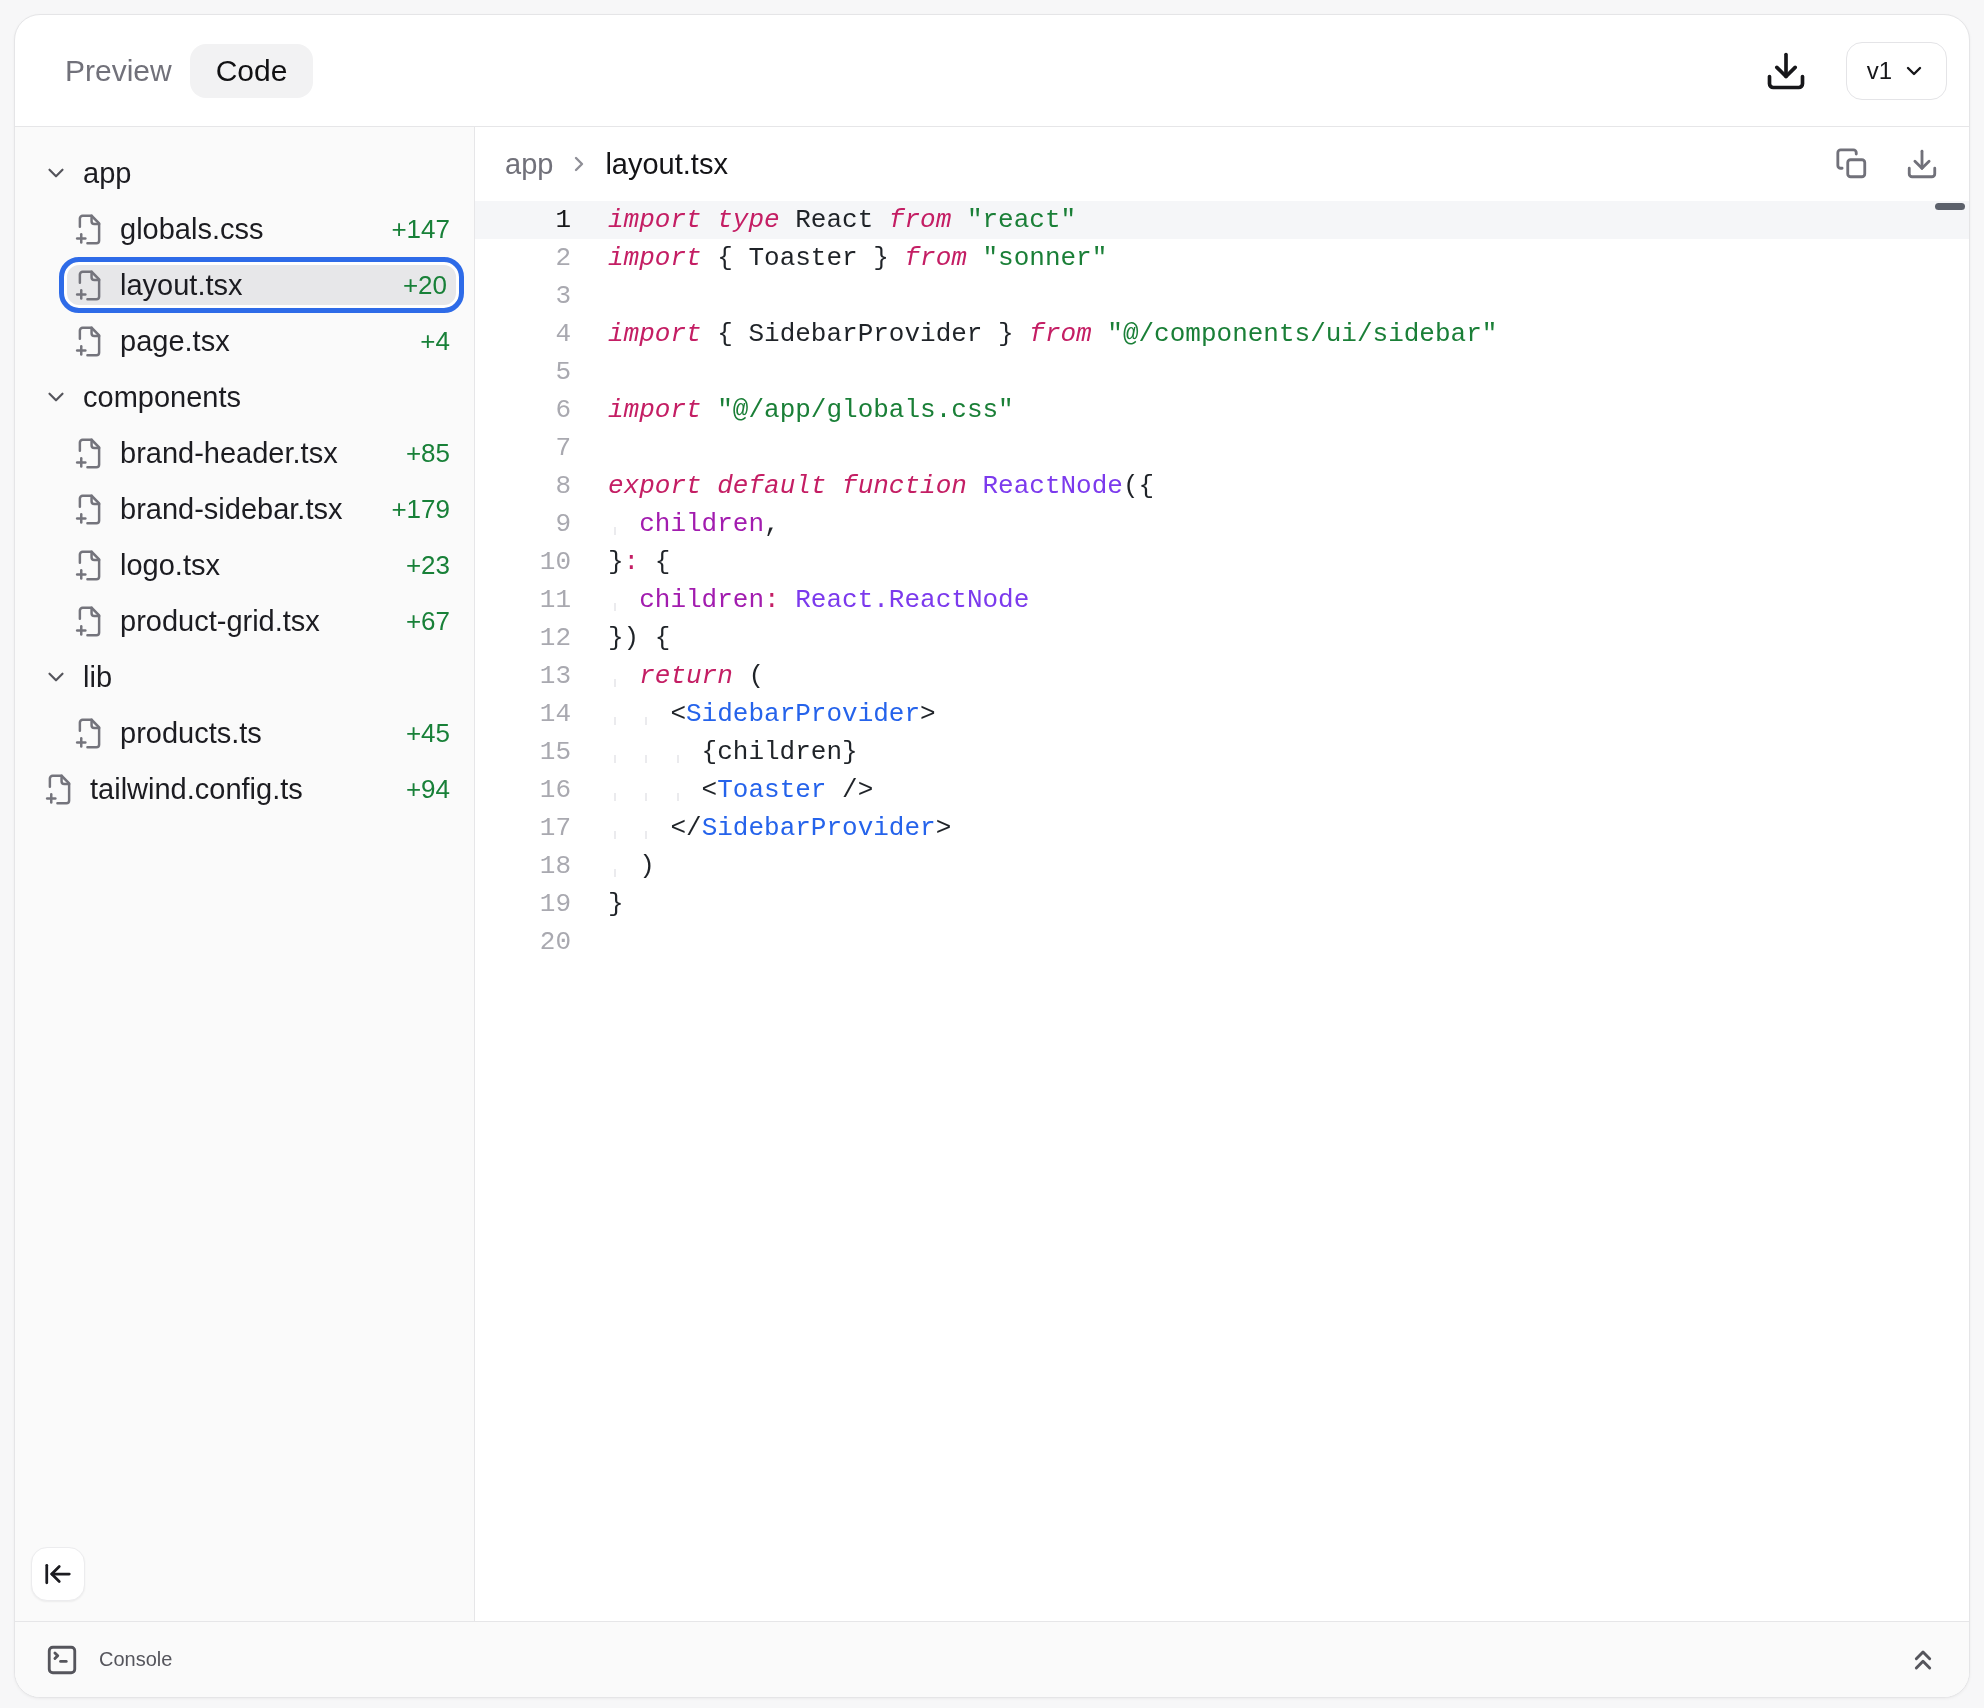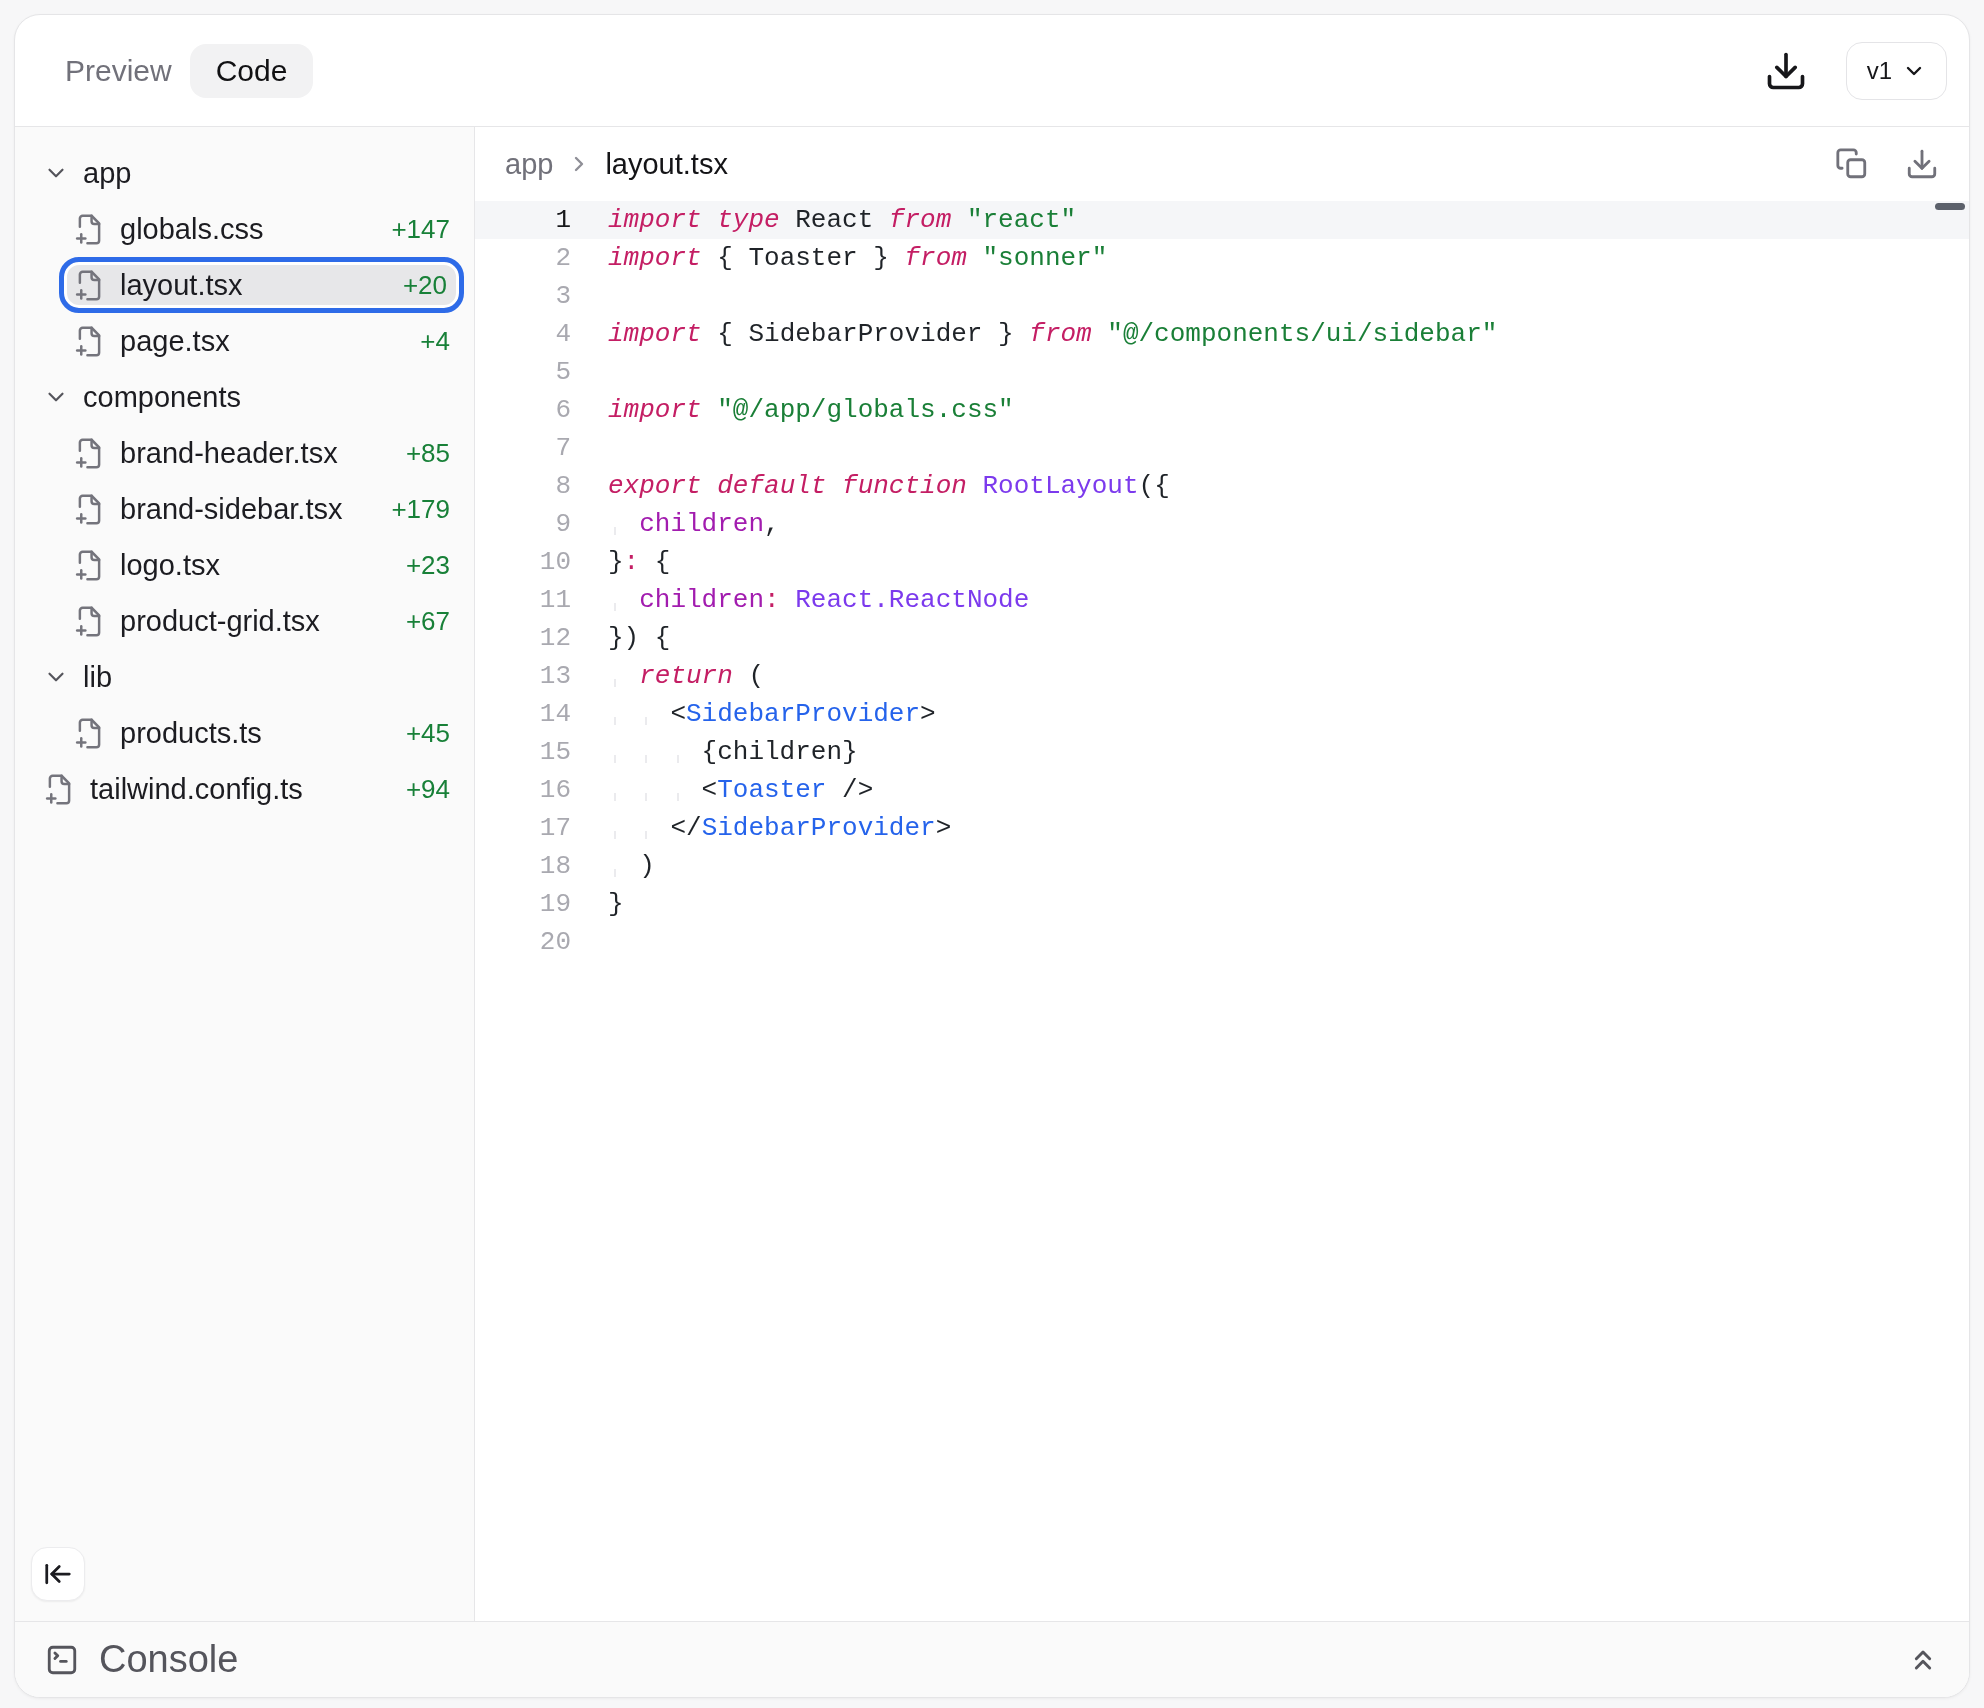--- a/index.html
+++ b/index.html
@@ -44,21 +44,21 @@
   .cline .ct{ padding-left:37px; white-space:pre; color:#1f2328; }
   .cline.active{ background:#f5f6f8; }
   .cline.active .ln{ color:#18181b; }
   .tk-k{ color:#c41e64;font-style:italic; } .tk-s{ color:#1a7f37; } .tk-y{ color:#7c3aed; }
   .tk-g{ color:#2563eb; } .tk-p{ color:#a21caf; } .tk-c{ color:#c41e64; } .tk-t{ color:#1f2328; }
   .tk-G{ display:inline-block; width:2ch; position:relative; }
   .tk-G::before{ content:""; position:absolute; left:0.4ch; top:-4px; bottom:-4px; border-left:2px solid #ebebee; }
   .scroll-thumb{ position:absolute; top:2px; right:4px; width:30px; height:7px; border-radius:4px; background:#5c616b; }
   
   .console{ height:76px; flex:none; border-top:1px solid #e6e6e8; background:#fafafa; display:flex; align-items:center; gap:20px; padding:0 30px; }
-  .console .clabel{ font-size:38px; color:#55555c; }
+  .console .clabel{ font-size:20px; color:#55555c; }
   .console .cicon{ color:#55555c; display:flex; }
   .console .expand{ margin-left:auto; background:transparent; border:none; color:#55555c; cursor:pointer; display:flex; }
 </style>
 </head>
 <body>
 
 <div class="card">
 
   <div class="header">
     <div class="tabs">
@@ -264,21 +264,21 @@
       </div>
       <div class="codearea" id="code">
         <div class="scroll-thumb"></div>
       <div class="cline active"><span class="ln">1</span><span class="ct"><span class="tk-k">import</span><span class="tk-t"> </span><span class="tk-k">type</span><span class="tk-t"> React </span><span class="tk-k">from</span><span class="tk-t"> </span><span class="tk-s">"react"</span></span></div>
           <div class="cline"><span class="ln">2</span><span class="ct"><span class="tk-k">import</span><span class="tk-t"> { Toaster } </span><span class="tk-k">from</span><span class="tk-t"> </span><span class="tk-s">"sonner"</span></span></div>
           <div class="cline"><span class="ln">3</span><span class="ct"></span></div>
           <div class="cline"><span class="ln">4</span><span class="ct"><span class="tk-k">import</span><span class="tk-t"> { SidebarProvider } </span><span class="tk-k">from</span><span class="tk-t"> </span><span class="tk-s">"@/components/ui/sidebar"</span></span></div>
           <div class="cline"><span class="ln">5</span><span class="ct"></span></div>
           <div class="cline"><span class="ln">6</span><span class="ct"><span class="tk-k">import</span><span class="tk-t"> </span><span class="tk-s">"@/app/globals.css"</span></span></div>
           <div class="cline"><span class="ln">7</span><span class="ct"></span></div>
-          <div class="cline"><span class="ln">8</span><span class="ct"><span class="tk-k">export</span><span class="tk-t"> </span><span class="tk-k">default</span><span class="tk-t"> </span><span class="tk-k">function</span><span class="tk-t"> </span><span class="tk-y">RootLayout</span><span class="tk-t">({</span></span></div>
+          <div class="cline"><span class="ln">8</span><span class="ct"><span class="tk-k">export</span><span class="tk-t"> </span><span class="tk-k">default</span><span class="tk-t"> </span><span class="tk-k">function</span><span class="tk-t"> </span><span class="tk-y">ReactNode</span><span class="tk-t">({</span></span></div>
           <div class="cline"><span class="ln">9</span><span class="ct"><span class="tk-G"></span><span class="tk-p">children</span><span class="tk-t">,</span></span></div>
           <div class="cline"><span class="ln">10</span><span class="ct"><span class="tk-t">}</span><span class="tk-c">:</span><span class="tk-t"> {</span></span></div>
           <div class="cline"><span class="ln">11</span><span class="ct"><span class="tk-G"></span><span class="tk-p">children</span><span class="tk-c">:</span><span class="tk-t"> </span><span class="tk-y">React.ReactNode</span></span></div>
           <div class="cline"><span class="ln">12</span><span class="ct"><span class="tk-t">}) {</span></span></div>
           <div class="cline"><span class="ln">13</span><span class="ct"><span class="tk-G"></span><span class="tk-k">return</span><span class="tk-t"> (</span></span></div>
           <div class="cline"><span class="ln">14</span><span class="ct"><span class="tk-G"></span><span class="tk-G"></span><span class="tk-t">&lt;</span><span class="tk-g">SidebarProvider</span><span class="tk-t">&gt;</span></span></div>
           <div class="cline"><span class="ln">15</span><span class="ct"><span class="tk-G"></span><span class="tk-G"></span><span class="tk-G"></span><span class="tk-t">{children}</span></span></div>
           <div class="cline"><span class="ln">16</span><span class="ct"><span class="tk-G"></span><span class="tk-G"></span><span class="tk-G"></span><span class="tk-t">&lt;</span><span class="tk-g">Toaster</span><span class="tk-t"> /&gt;</span></span></div>
           <div class="cline"><span class="ln">17</span><span class="ct"><span class="tk-G"></span><span class="tk-G"></span><span class="tk-t">&lt;/</span><span class="tk-g">SidebarProvider</span><span class="tk-t">&gt;</span></span></div>
           <div class="cline"><span class="ln">18</span><span class="ct"><span class="tk-G"></span><span class="tk-t">)</span></span></div>

